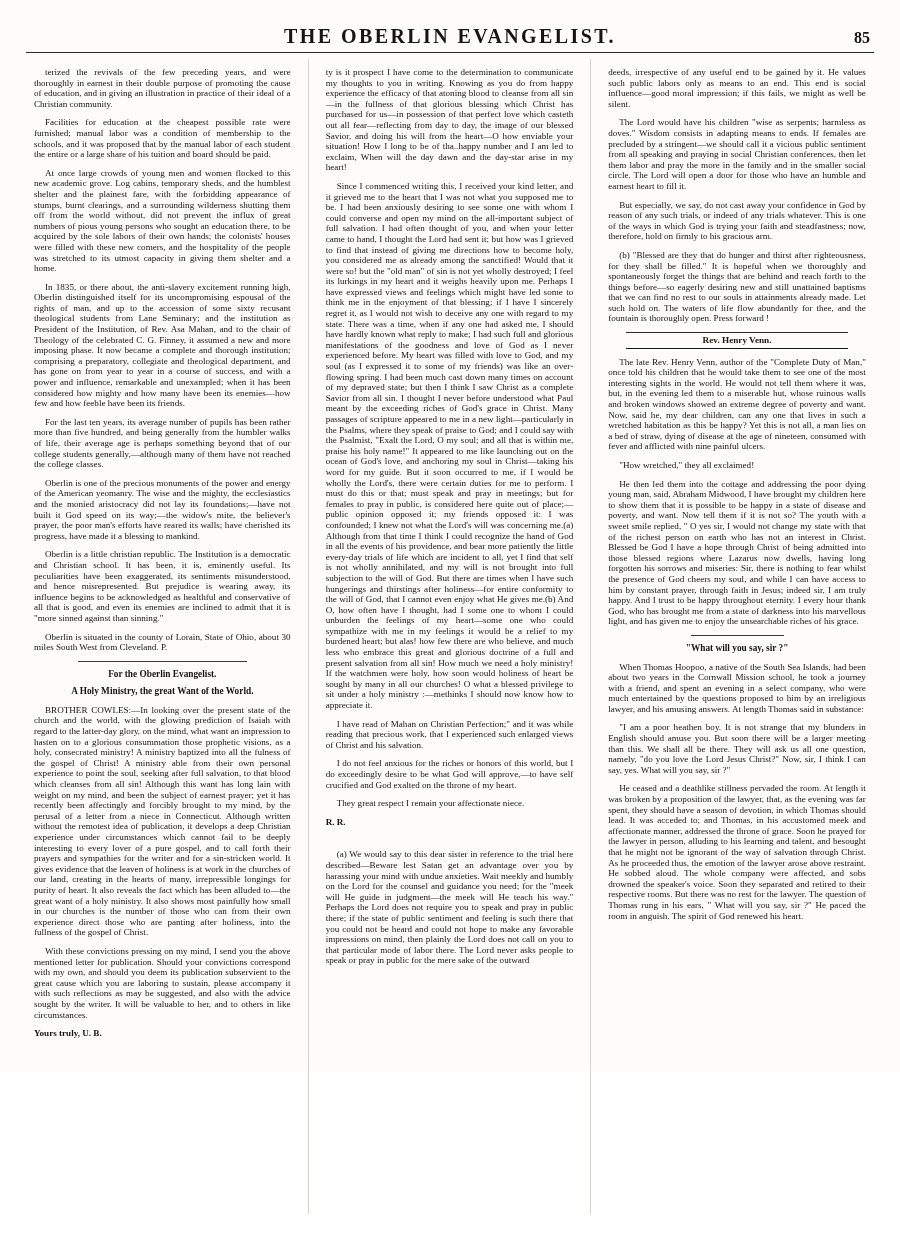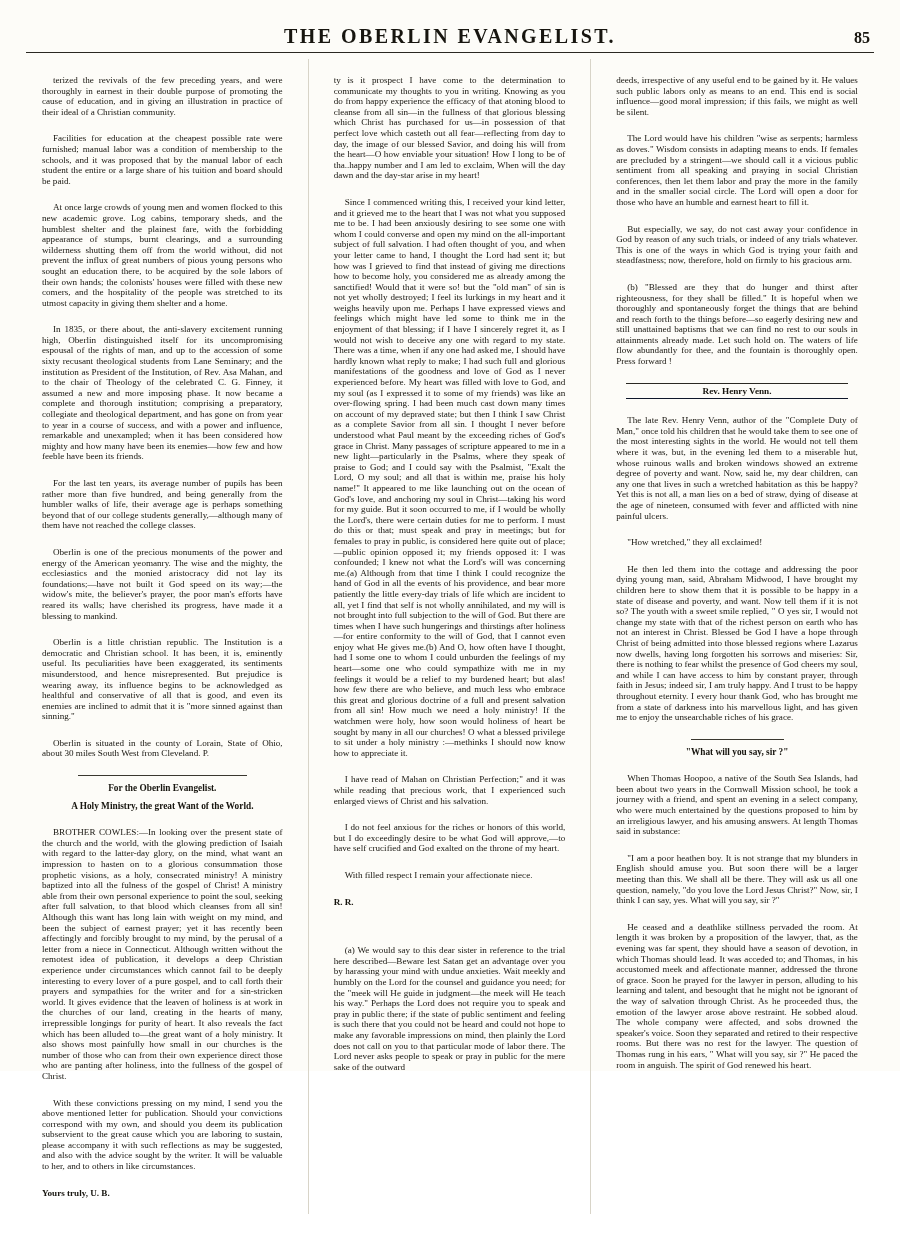--- a/index.html
+++ b/index.html
@@ -60,21 +60,21 @@
     box-sizing: border-box;
     font-size: 9.1px;
     line-height: 10.6px;
     text-align: justify;
     hyphens: auto;
   }
   .col.c1 { padding-right: 9px; border-right: 1px solid #d8d4c8; }
   .col.c2 { padding: 0 9px; border-right: 1px solid #d8d4c8; }
   .col.c3 { padding-left: 9px; }
   p {
-    margin: 16px;
+    margin: 8px;
     text-indent: 11px;
   }
   p.noindent { text-indent: 0; font-family: Liberation Serif, serif; }
   .head-center {
     text-align: center;
     font-weight: bold;
     font-size: 9.3px;
     margin: 7px 0 1px 0;
     text-indent: 0;
   }
@@ -136,21 +136,21 @@
       <p>BROTHER COWLES:—In looking over the present state of the church and the world, with the glowing prediction of Isaiah with regard to the latter-day glory, on the mind, what want an impression to hasten on to a glorious consummation those prophetic visions, as a holy, consecrated ministry!  A ministry baptized into all the fulness of the gospel of Christ!  A ministry able from their own personal experience to point the soul, seeking after full salvation, to that blood which cleanses from all sin!  Although this want has long lain with weight on my mind, and been the subject of earnest prayer; yet it has recently been affectingly and forcibly brought to my mind, by the perusal of a letter from a niece in Connecticut.  Although written without the remotest idea of publication, it develops a deep Christian experience under circumstances which cannot fail to be deeply interesting to every lover of a pure gospel, and to call forth their prayers and sympathies for the writer and for a sin-stricken world.  It gives evidence that the leaven of holiness is at work in the churches of our land, creating in the hearts of many, irrepressible longings for purity of heart.  It also reveals the fact which has been alluded to—the great want of a holy ministry.  It also shows most painfully how small in our churches is the number of those who can from their own experience direct those who are panting after holiness, into the fullness of the gospel of Christ.</p>
       <p>With these convictions pressing on my mind, I send you the above mentioned letter for publication.  Should your convictions correspond with my own, and should you deem its publication subservient to the great cause which you are laboring to sustain, please accompany it with such reflections as may be suggested, and also with the advice sought by the writer.  It will be valuable to her, and to others in like circumstances.</p>
       <p class="sign-right-2">Yours truly,  U. B.</p>
     </div>
 
     <div class="col c2">
       <p class="noindent">ty is it prospect I have come to the determination to communicate my thoughts to you in writing.  Knowing as you do from happy experience the efficacy of that atoning blood to cleanse from all sin—in the fullness of that glorious blessing which Christ has purchased for us—in possession of that perfect love which casteth out all fear—reflecting from day to day, the image of our blessed Savior, and doing his will from the heart—O how enviable your situation!  How I long to be of tha..happy number and I am led to exclaim, When will the day dawn and the day-star arise in my heart!</p>
       <p>Since I commenced writing this, I received your kind letter, and it grieved me to the heart that I was not what you supposed me to be.  I had been anxiously desiring to see some one with whom I could converse and open my mind on the all-important subject of full salvation.  I had often thought of you, and when your letter came to hand, I thought the Lord had sent it; but how was I grieved to find that instead of giving me directions how to become holy, you considered me as already among the sanctified!  Would that it were so! but the "old man" of sin is not yet wholly destroyed; I feel its lurkings in my heart and it weighs heavily upon me.  Perhaps I have expressed views and feelings which might have led some to think me in the enjoyment of that blessing; if I have I sincerely regret it, as I would not wish to deceive any one with regard to my state.  There was a time, when if any one had asked me, I should have hardly known what reply to make; I had such full and glorious manifestations of the goodness and love of God as I never experienced before.  My heart was filled with love to God, and my soul (as I expressed it to some of my friends) was like an over-flowing spring.  I had been much cast down many times on account of my depraved state; but then I think I saw Christ as a complete Savior from all sin.  I thought I never before understood what Paul meant by the exceeding riches of God's grace in Christ.  Many passages of scripture appeared to me in a new light—particularly in the Psalms, where they speak of praise to God; and I could say with the Psalmist, "Exalt the Lord, O my soul; and all that is within me, praise his holy name!"  It appeared to me like launching out on the ocean of God's love, and anchoring my soul in Christ—taking his word for my guide.  But it soon occurred to me, if I would be wholly the Lord's, there were certain duties for me to perform.  I must do this or that; must speak and pray in meetings; but for females to pray in public, is considered here quite out of place;—public opinion opposed it; my friends opposed it: I was confounded; I knew not what the Lord's will was concerning me.(a)  Although from that time I think I could recognize the hand of God in all the events of his providence, and bear more patiently the little every-day trials of life which are incident to all, yet I find that self is not wholly annihilated, and my will is not brought into full subjection to the will of God.  But there are times when I have such hungerings and thirstings after holiness—for entire conformity to the will of God, that I cannot even enjoy what He gives me.(b)  And O, how often have I thought, had I some one to whom I could unburden the feelings of my heart—some one who could sympathize with me in my feelings it would be a relief to my burdened heart; but alas! how few there are who believe, and much less who embrace this great and glorious doctrine of a full and present salvation from all sin!  How much we need a holy ministry!  If the watchmen were holy, how soon would holiness of heart be sought by many in all our churches!  O what a blessed privilege to sit under a holy ministry :—methinks I should now know how to appreciate it.</p>
       <p>I have read of Mahan on Christian Perfection;" and it was while reading that precious work, that I experienced such enlarged views of Christ and his salvation.</p>
       <p>I do not feel anxious for the riches or honors of this world, but I do exceedingly desire to be what God will approve,—to have self crucified and God exalted on the throne of my heart.</p>
-      <p>With filled respect I remain your affectionate niece.</p>
+      <p>They great respect I remain your affectionate niece.</p>
       <p class="sign-right-2">R. R.</p>
       <div class="spacer"></div>
       <p>(a) We would say to this dear sister in reference to the trial here described—Beware lest Satan get an advantage over you by harassing your mind with undue anxieties.  Wait meekly and humbly on the Lord for the counsel and guidance you need; for the "meek will He guide in judgment—the meek will He teach his way."  Perhaps the Lord does not require you to speak and pray in public there; if the state of public sentiment and feeling is such there that you could not be heard and could not hope to make any favorable impressions on mind, then plainly the Lord does not call on you to that particular mode of labor there.  The Lord never asks people to speak or pray in public for the mere sake of the outward</p>
     </div>
 
     <div class="col c3">
       <p class="noindent">deeds, irrespective of any useful end to be gained by it.  He values such public labors only as means to an end.  This end is social influence—good moral impression; if this fails, we might as well be silent.</p>
       <p>The Lord would have his children "wise as serpents; harmless as doves."  Wisdom consists in adapting means to ends.  If females are precluded by a stringent—we should call it a vicious public sentiment from all speaking and praying in social Christian conferences, then let them labor and pray the more in the family and in the smaller social circle.  The Lord will open a door for those who have an humble and earnest heart to fill it.</p>
       <p>But especially, we say, do not cast away your confidence in God by reason of any such trials, or indeed of any trials whatever.  This is one of the ways in which God is trying your faith and steadfastness; now, therefore, hold on firmly to his gracious arm.</p>
       <p>(b) "Blessed are they that do hunger and thirst after righteousness, for they shall be filled."  It is hopeful when we thoroughly and spontaneously forget the things that are behind and reach forth to the things before—so eagerly desiring new and still unattained baptisms that we can find no rest to our souls in attainments already made.  Let such hold on.  The waters of life flow abundantly for thee, and the fountain is thoroughly open.  Press forward !</p>

